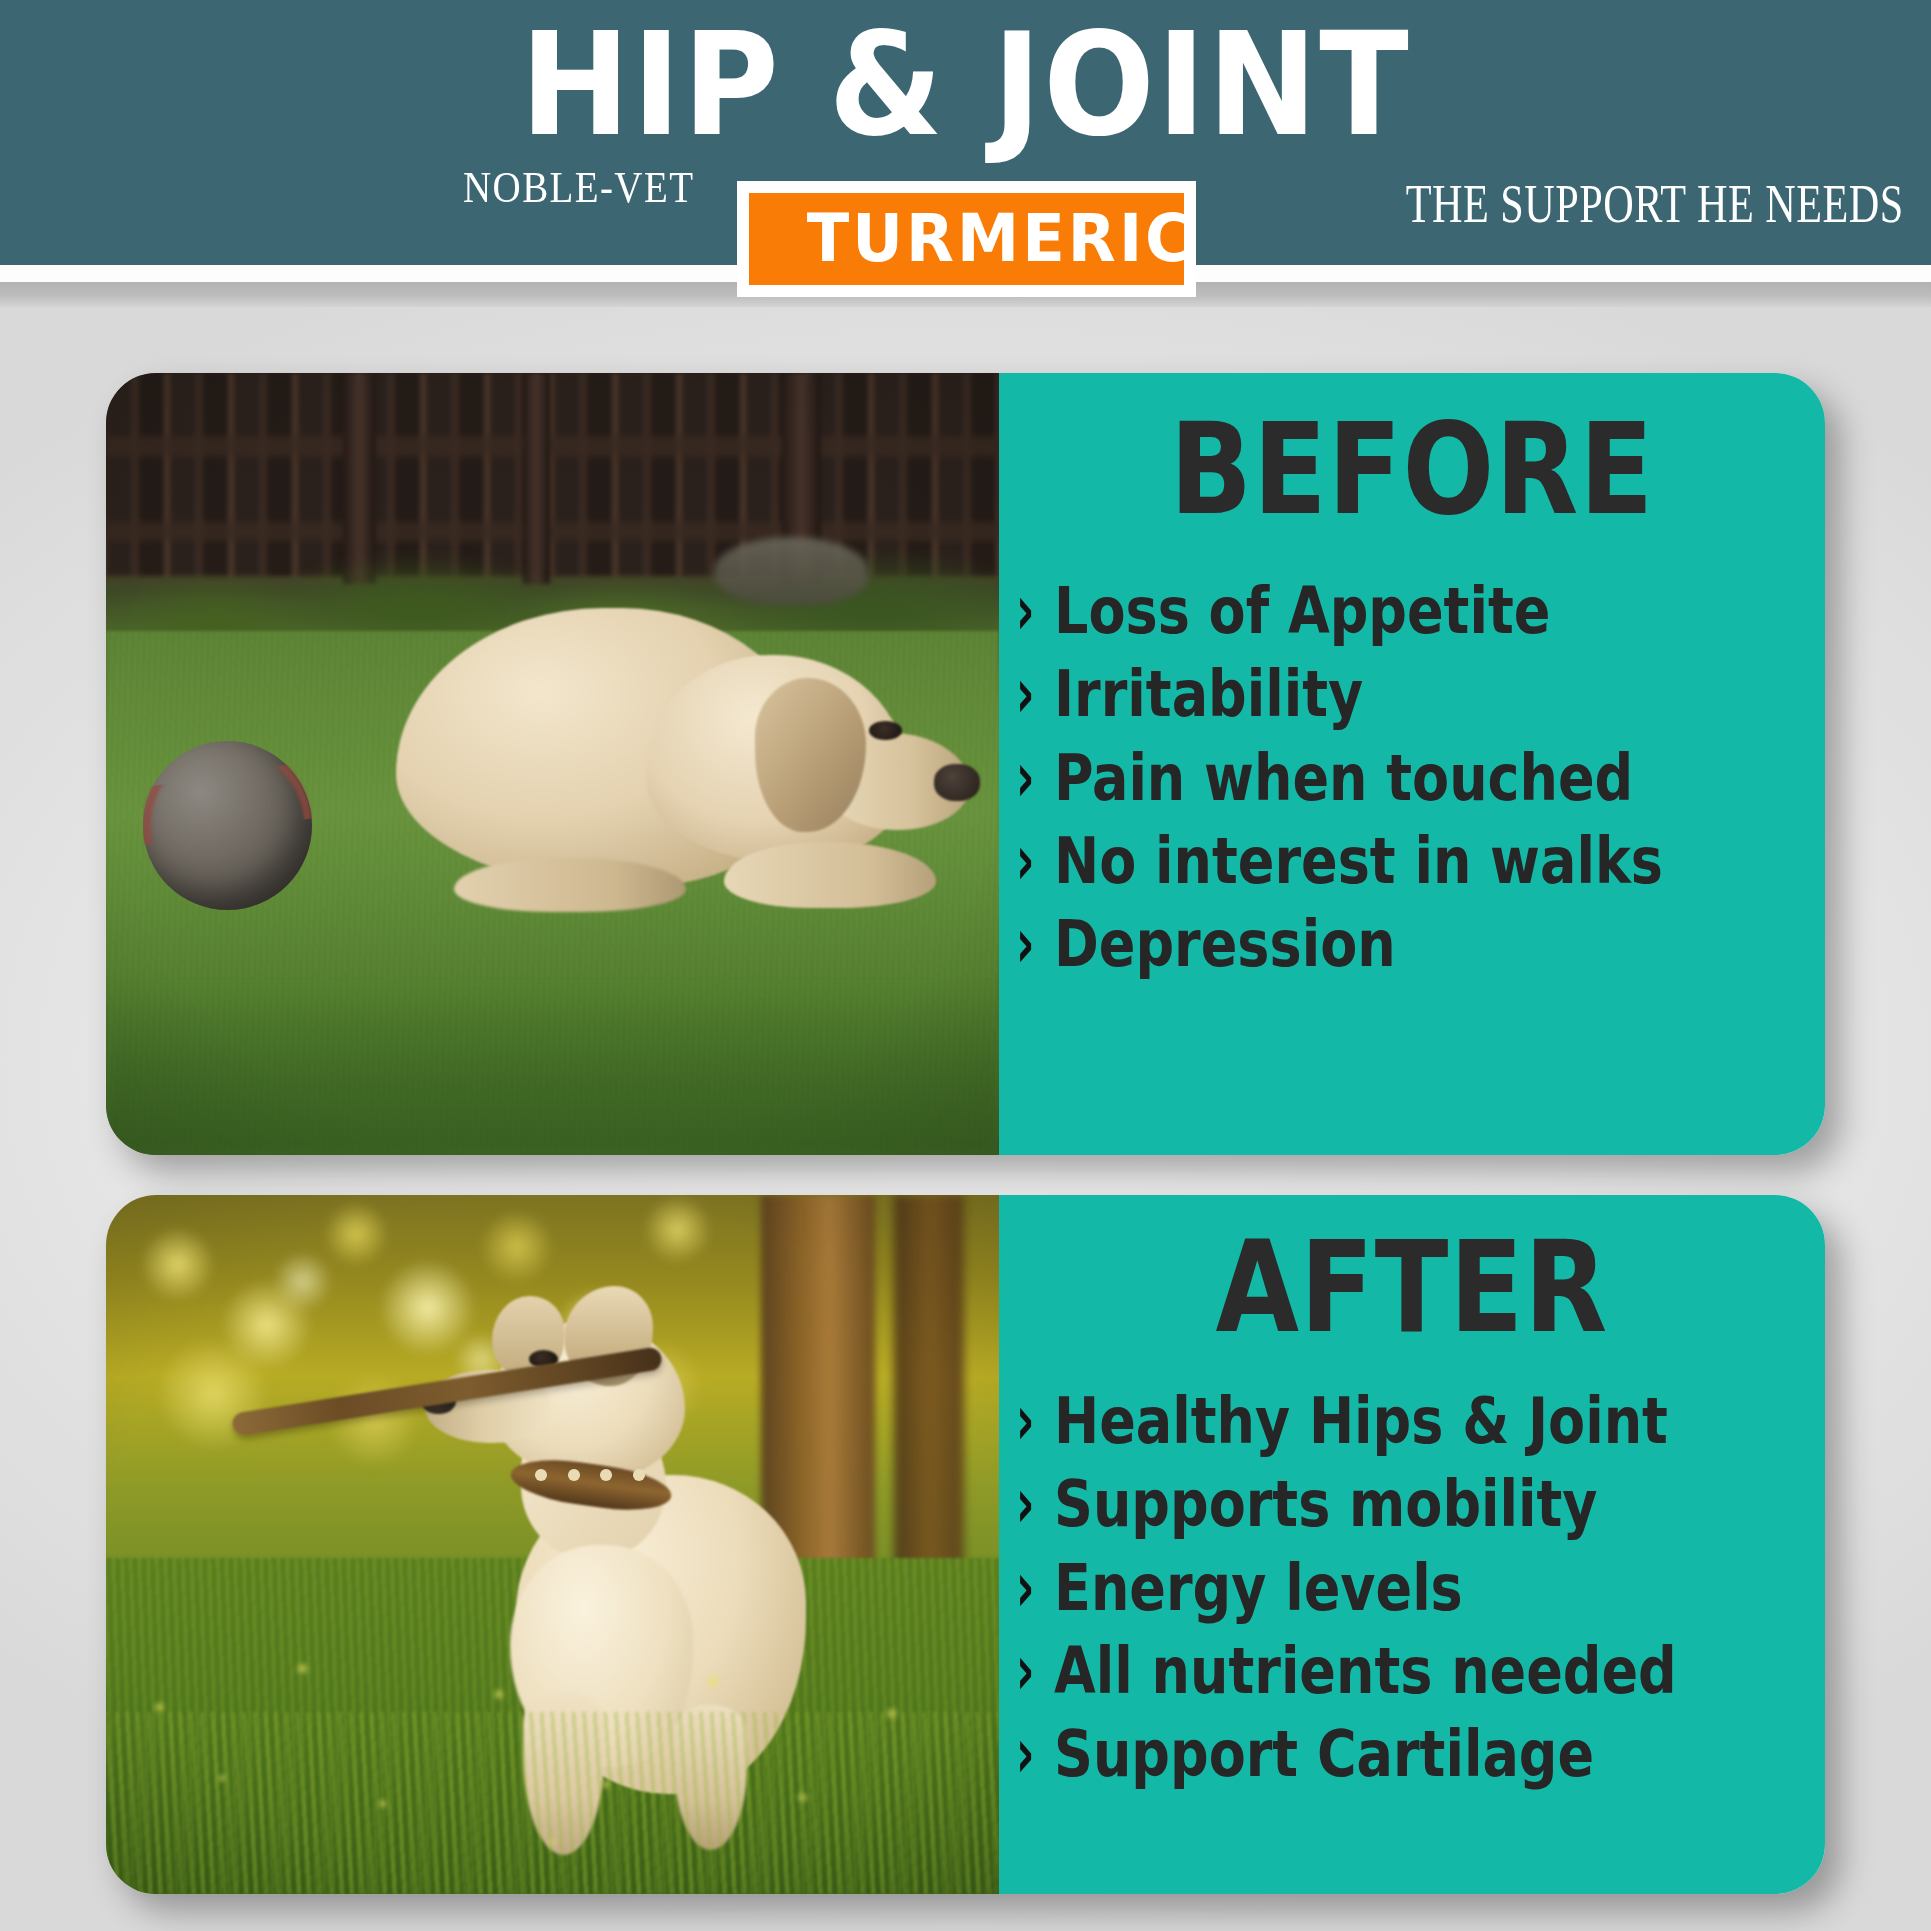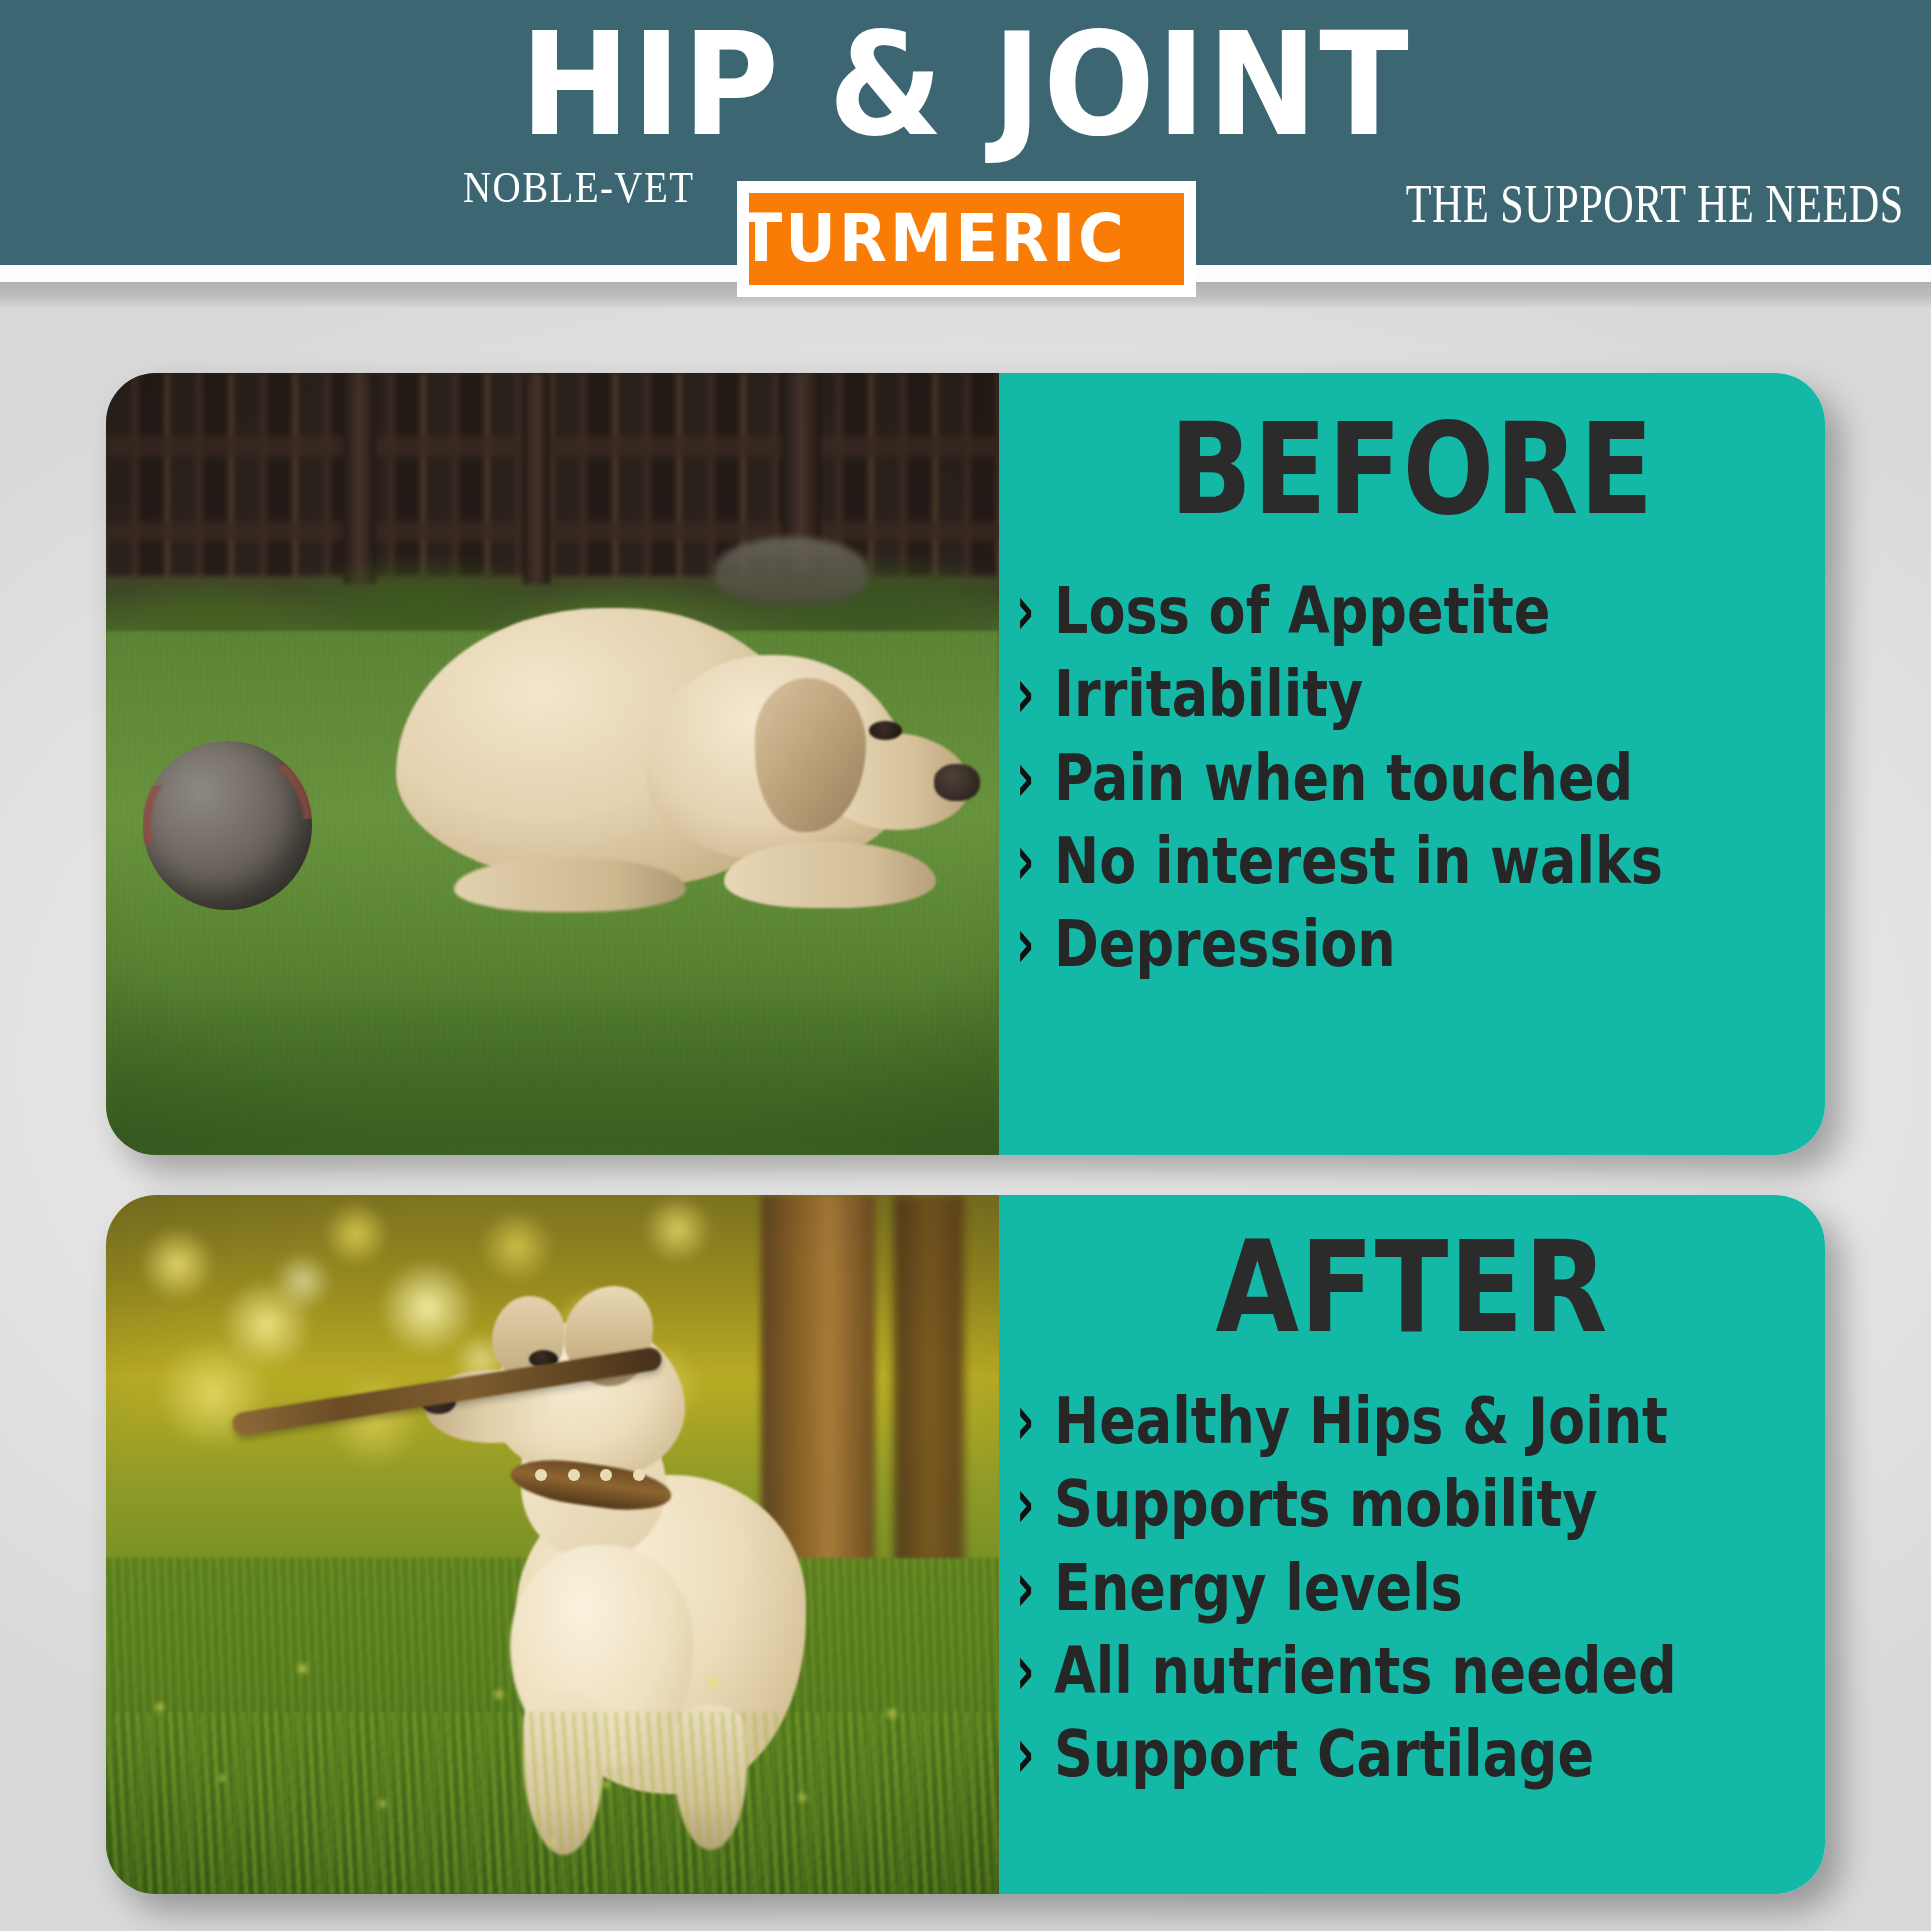--- a/index.html
+++ b/index.html
@@ -96,21 +96,21 @@
     z-index: 6;
     box-sizing: border-box;
     padding: 11.6px;
   }
   .turmeric-inner {
     width: 100%;
     height: 100%;
     background: #f97c06;
     display: flex;
     align-items: center;
-    justify-content: flex-start;
+    justify-content: flex-end;
   }
   .turmeric-text {
     color: #ffffff;
     font-family: "Liberation Sans Narrow", "DejaVu Sans Condensed", "Liberation Sans", sans-serif;
     font-weight: bold;
     font-size: 66px;
     letter-spacing: 2.9px;
     line-height: 68px;
     white-space: nowrap;
     transform: scaleX(1.05);

